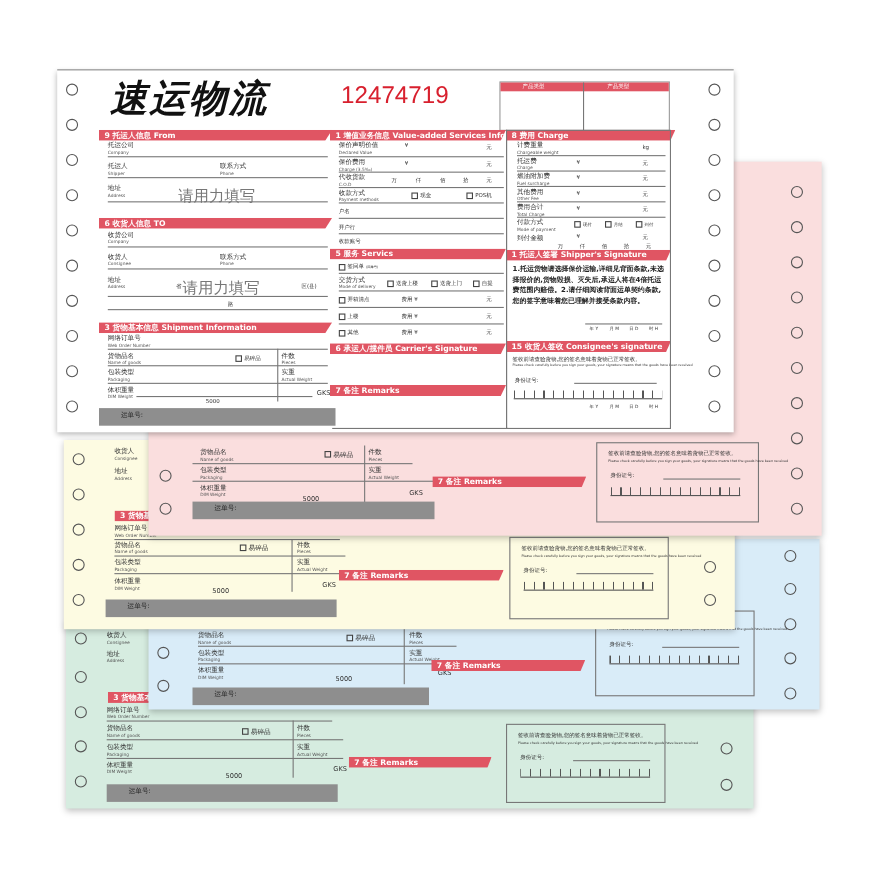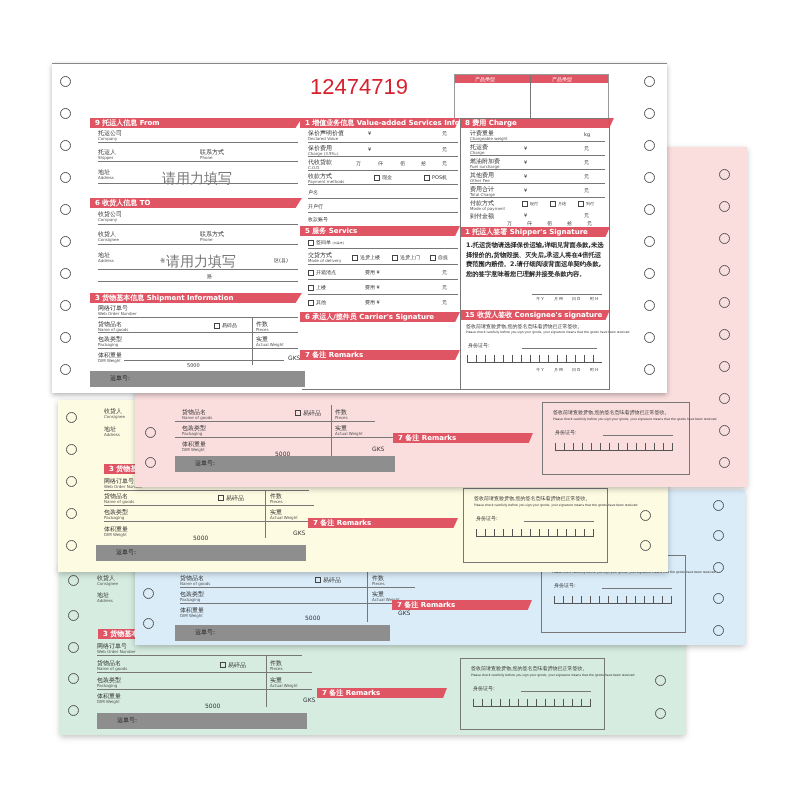--- a/index.html
+++ b/index.html
@@ -170,20 +170,21 @@
   <div class="hole" style="left:592px;top:44px"></div>
   <div class="hole" style="left:592px;top:76px"></div>
   <div class="hole" style="left:592px;top:108px"></div>
   <div class="hole" style="left:592px;top:140px"></div>
   <div class="hole" style="left:592px;top:172px"></div>
   <div class="hole" style="left:592px;top:204px"></div>
   <div class="hole" style="left:592px;top:236px"></div>
   <div class="hole" style="left:592px;top:268px"></div>
   <div class="hole" style="left:592px;top:300px"></div>
 
+  <div style="position:absolute;left:48px;top:6px;font-size:34px;font-weight:bold;font-style:italic;color:#111;letter-spacing:2px;line-height:40px">速运物流</div>
   <div style="position:absolute;left:258px;top:10px;font-size:22px;color:#d8202e;font-family:'Liberation Sans',sans-serif;line-height:26px">12474719</div>
 
   <div class="box" style="left:402px;top:10px;width:155px;height:45px;border-color:#999">
     <div style="position:absolute;left:0;top:0;width:100%;height:8px;background:#e05563"></div>
     <div class="txt" style="left:20px;top:0;color:#fff;font-size:5px;line-height:8px">产品类型</div>
     <div class="txt" style="left:97px;top:0;color:#fff;font-size:5px;line-height:8px">产品类型</div>
     <div class="vl" style="left:75px;top:0;height:45px"></div>
   </div>
 
   <div class="bar" style="left:38px;top:54px;width:212px">9 托运人信息 From</div>

